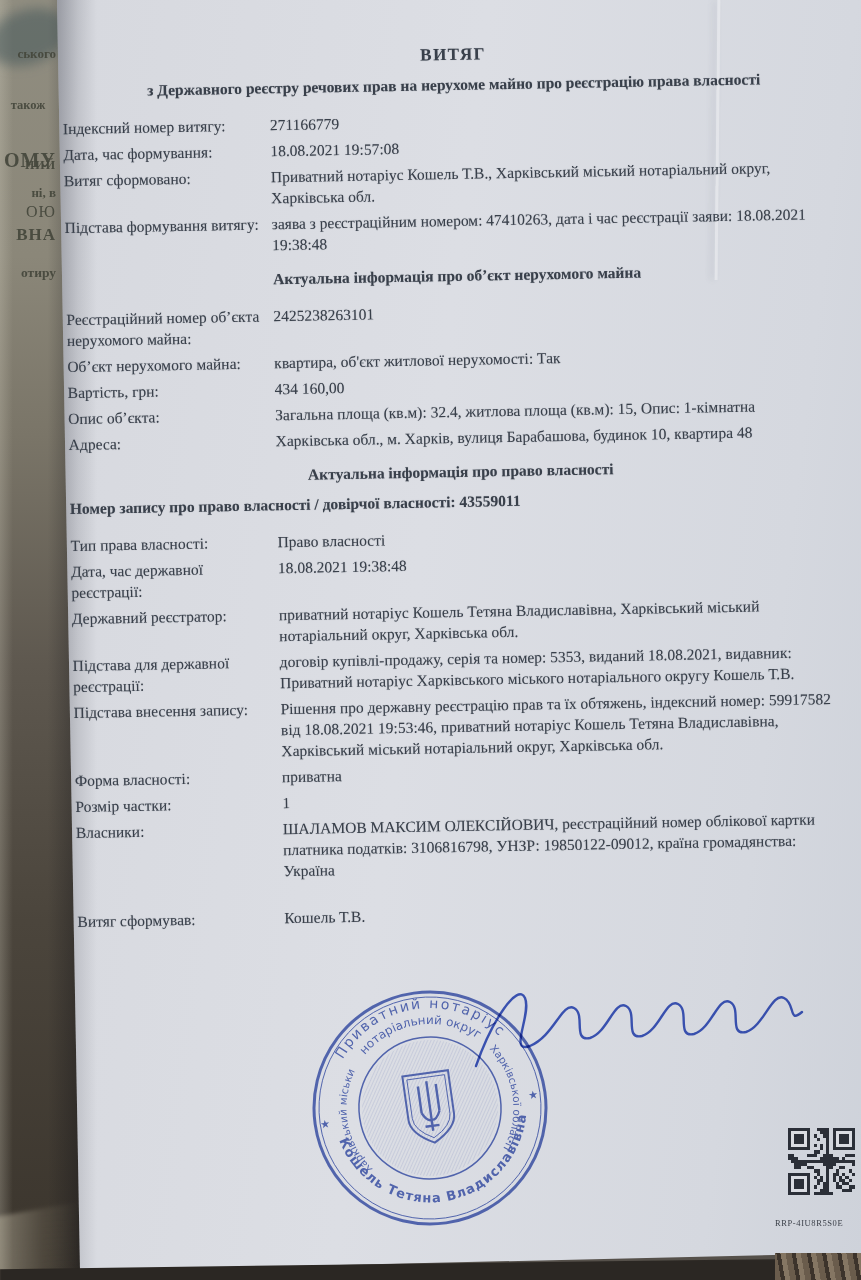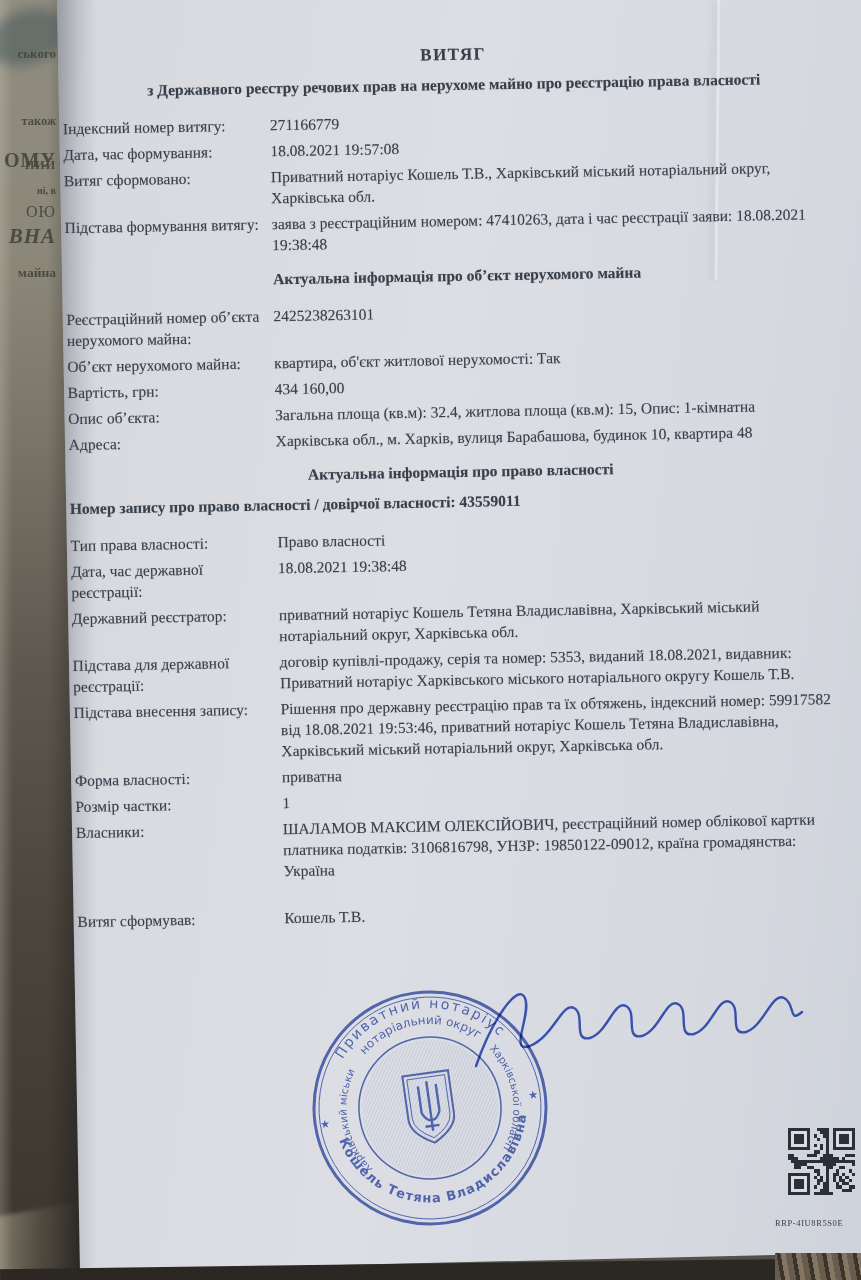--- a/index.html
+++ b/index.html
@@ -11,26 +11,26 @@
   .book-edge::after{content:"";position:absolute;inset:0;
     background:linear-gradient(90deg,rgba(220,216,200,.25) 0,transparent 14%,transparent 52%,rgba(15,15,20,.45) 95%);}
   .corner-shadow{position:absolute;left:-14px;top:10px;width:84px;height:54px;border-radius:50%;
     background:rgba(62,82,86,.5);filter:blur(6px);transform:rotate(-18deg);z-index:1;}
   .pages-glint{position:absolute;left:-6px;bottom:-8px;width:110px;height:80px;z-index:1;
     background:linear-gradient(100deg,rgba(200,193,172,.55) 0%,rgba(120,112,96,.3) 45%,transparent 75%);
     transform:rotate(-10deg);filter:blur(2px);}
   .frag{position:absolute;left:0;width:56px;text-align:right;color:#45473c;opacity:.92;
     font-family:"Liberation Serif",serif;z-index:2;line-height:1;}
   .f0{top:47px;font-size:13px;font-weight:600;}
-  .f1{top:115px;font-size:12.5px;font-weight:600;}
+  .f1{top:99px;font-size:12.5px;font-weight:600;text-align:center;}
   .f2{top:150px;font-size:20px;font-weight:bold;letter-spacing:1px;}
   .f3{top:159px;font-size:12px;font-weight:bold;letter-spacing:1px;}
-  .f4{top:186px;font-size:10px;font-weight:600;}
+  .f4{top:186px;font-size:13px;font-weight:600;}
   .f5{top:204px;font-size:16px;font-weight:normal;letter-spacing:1px;}
-  .f6{top:226px;font-size:21px;font-weight:bold;letter-spacing:1px;font-style:italic;}
+  .f6{top:226px;font-size:17px;font-weight:bold;letter-spacing:1px;}
   .f7{top:266px;font-size:13.5px;font-weight:600;}
 
   .table-strip{position:absolute;left:0;right:0;bottom:0;height:24px;background:#2b2723;z-index:6;
     clip-path:polygon(0 55%,100% 8%,100% 100%,0 100%);box-shadow:inset 0 3px 2px rgba(190,178,155,.25);}
   .floor-patch{position:absolute;right:0;bottom:0;width:86px;height:27px;z-index:7;
     background:repeating-linear-gradient(80deg,#6a5c4c 0 6px,#3c332b 6px 10px,#857663 10px 15px);}
 
   
   .paper{position:absolute;inset:0;z-index:3;
     clip-path:polygon(57px 0,861px 0,861px 1253px,80px 1271px);
@@ -74,21 +74,21 @@
   <div class="book-edge"></div>
   <div class="corner-shadow"></div>
   <div class="pages-glint"></div>
   <span class="frag f0">ського</span>
   <span class="frag f1">також</span>
   <span class="frag f2">ОМУ</span>
   <span class="frag f3">НИЙ</span>
   <span class="frag f4">ні, в</span>
   <span class="frag f5">ОЮ</span>
   <span class="frag f6">ВНА</span>
-  <span class="frag f7">майна</span>
+  <span class="frag f7">отиру</span>
 
   <div class="paper">
     <div class="paper-curl"></div>
     <div class="crease"></div>
 
     <div class="doc-content">
       <div class="doc-title">ВИТЯГ</div>
       <div class="doc-subtitle">з Державного реєстру речових прав на нерухоме майно про реєстрацію права власності</div>
 
       <div class="fields">

